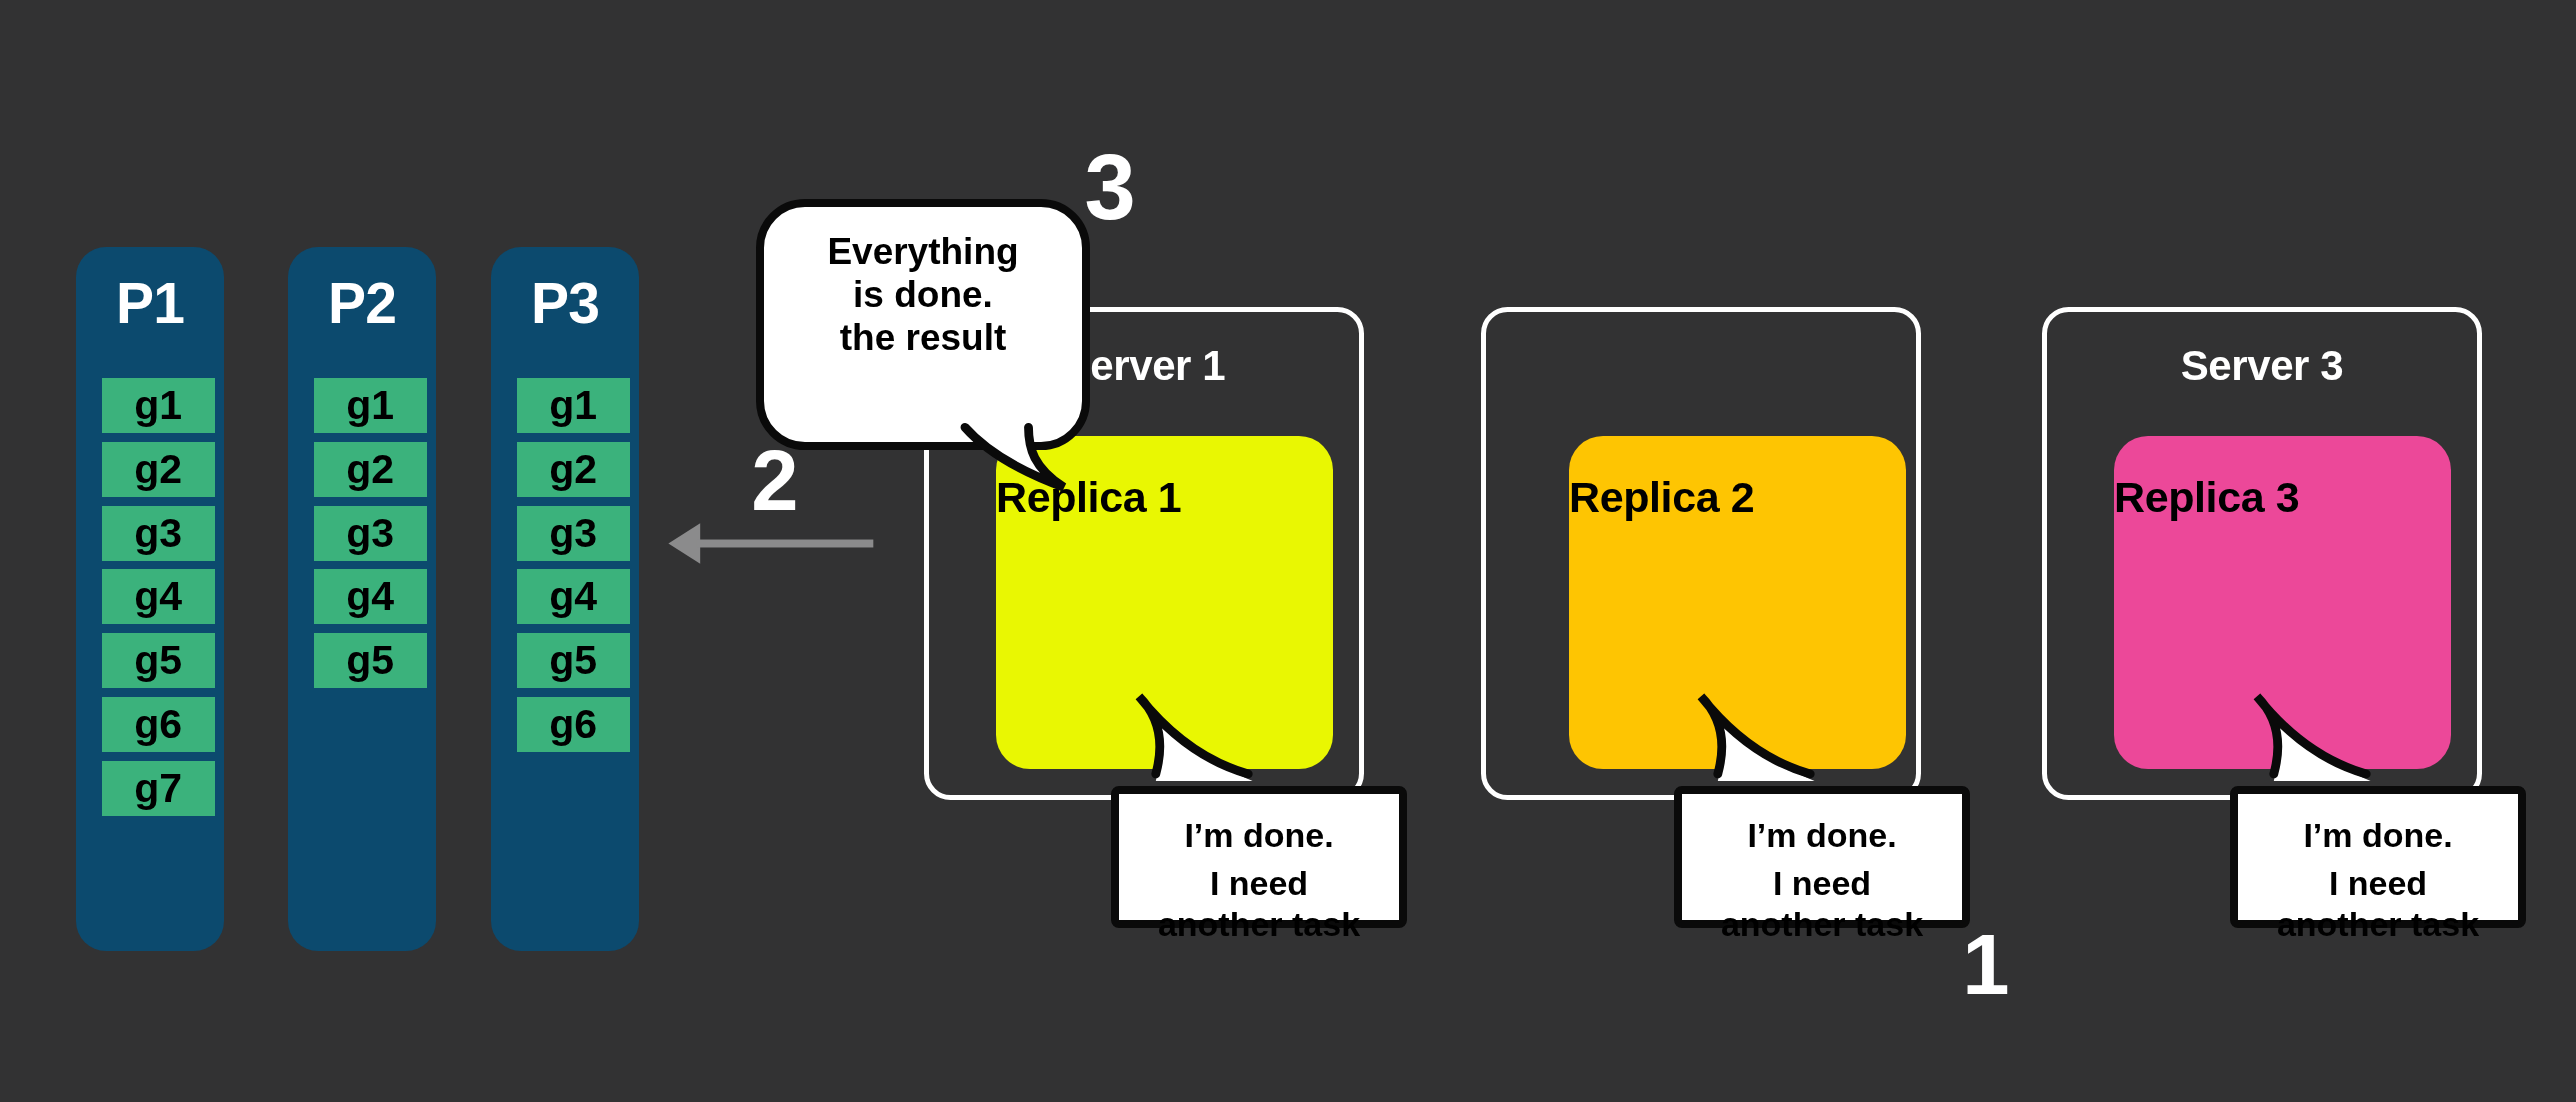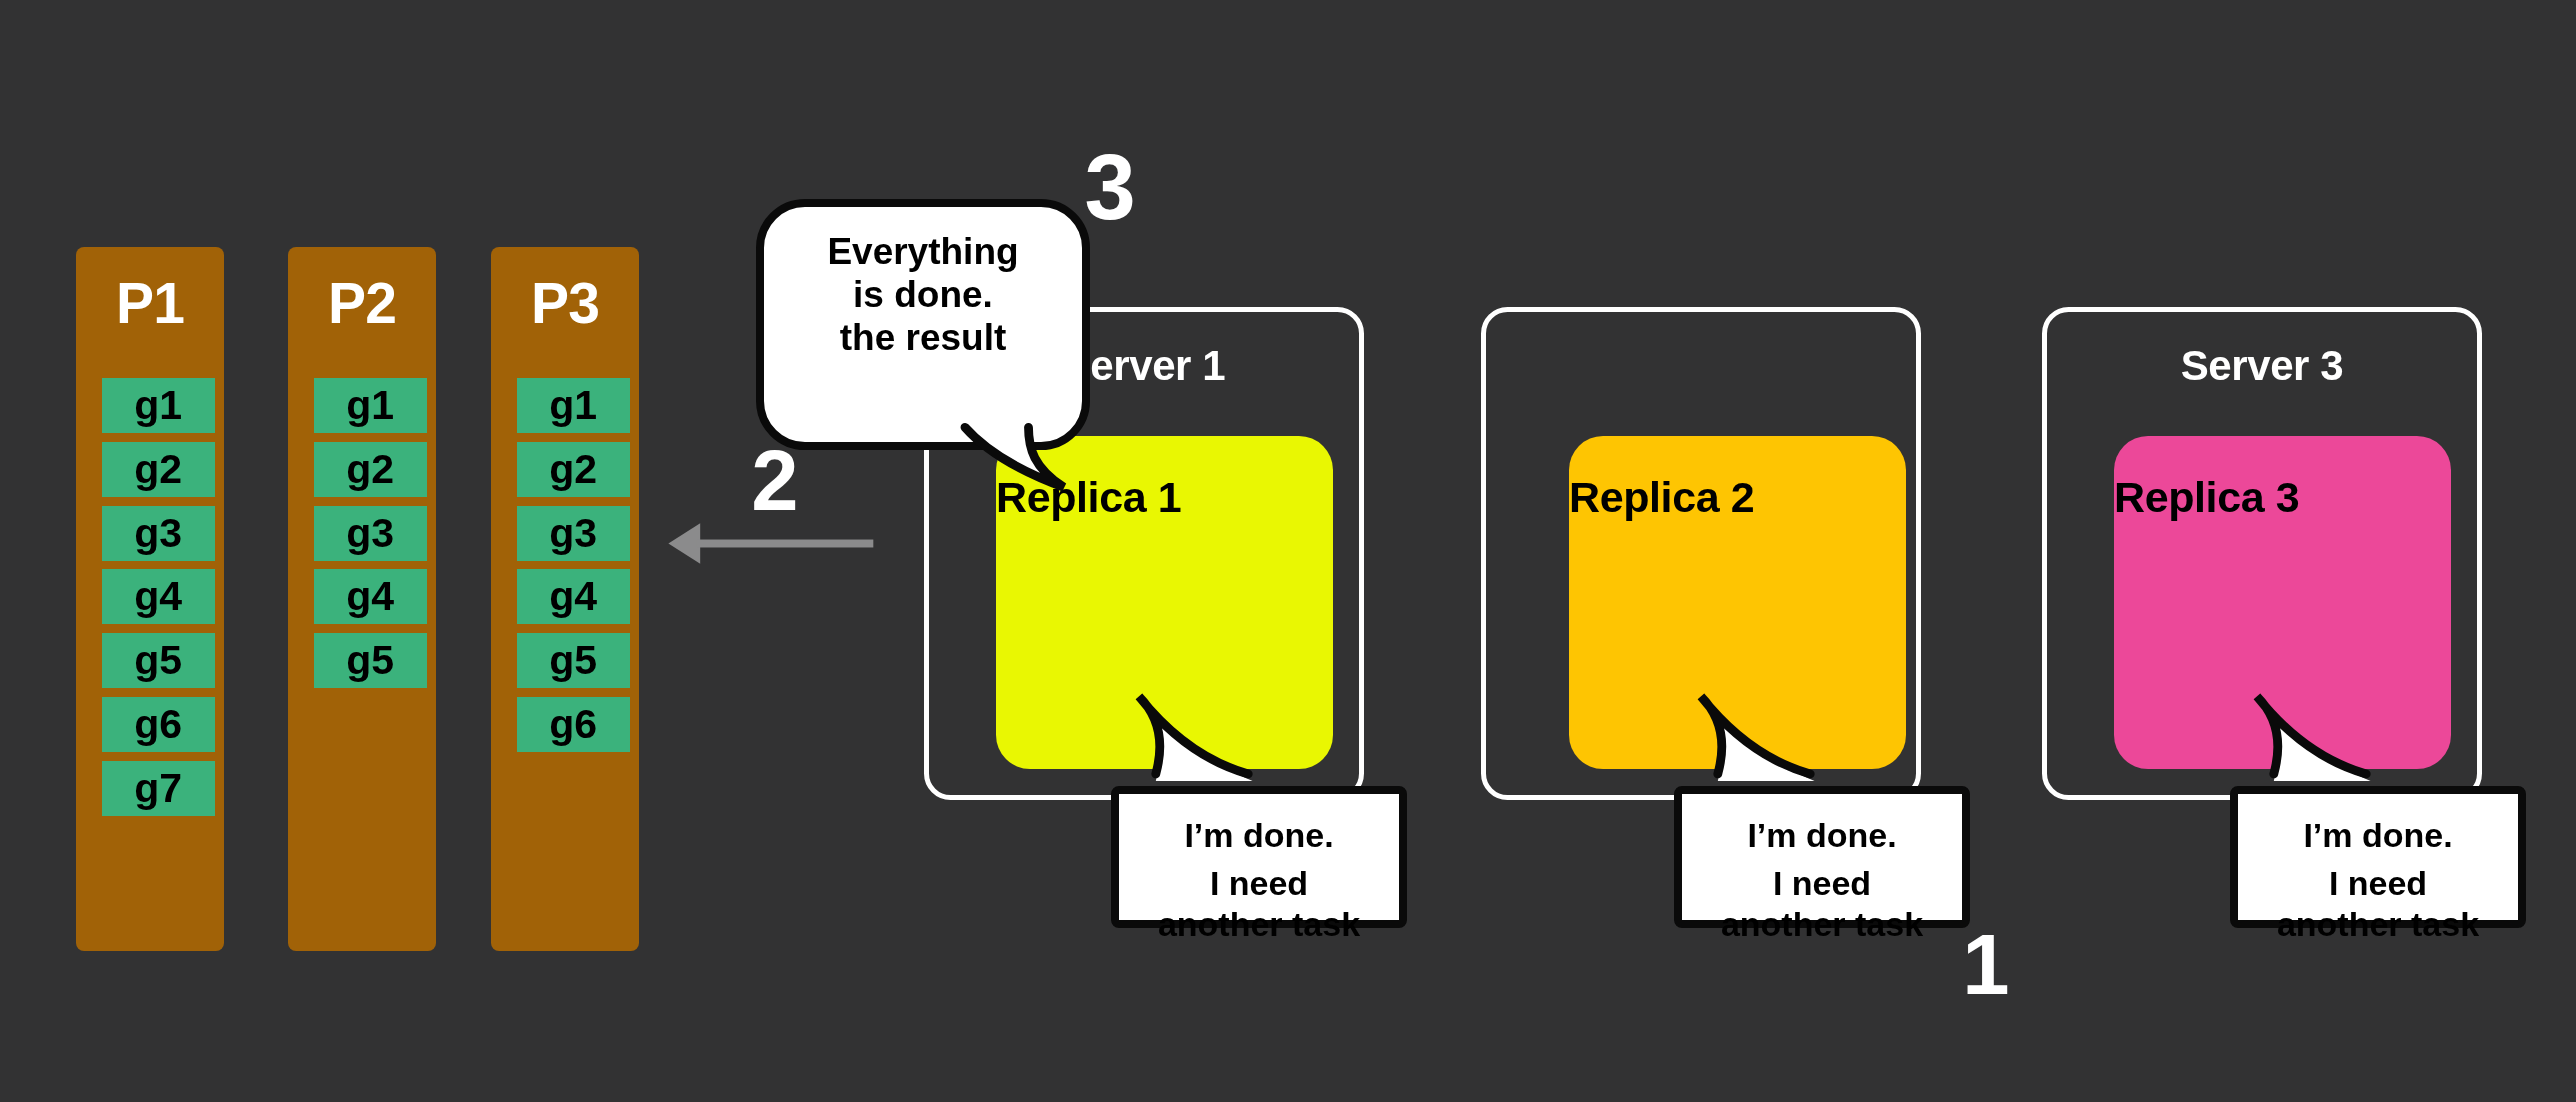--- a/index.html
+++ b/index.html
@@ -1,20 +1,20 @@
 <!DOCTYPE html>
 <html style="font-size:14px"><head>
 <meta charset="utf-8">
 <style>
   html,body{margin:0;padding:0;background:#323233;}
   #stage{position:relative;width:2576px;height:1102px;background:#323233;overflow:hidden;
          font-family:"Liberation Sans","DejaVu Sans",sans-serif;font-weight:700;}
 
   
-  .partition{position:absolute;top:247px;width:148px;height:704px;background:#a16207;border-radius:8px;}
+  .partition{position:absolute;top:247px;width:148px;height:704px;background:#0c4a6e;border-radius:30px;}
   .partition-title{position:absolute;top:23px;left:0;width:100%;text-align:center;
                    color:#ffffff;font-size:57px;letter-spacing:-0.9px;}
   .chips{position:absolute;top:131px;left:17.7px;width:113px;margin-left:8px;}
   .chip{width:113px;height:55px;margin-bottom:8.8px;background:#3bb27c;
         color:#000;font-size:41px;line-height:55px;text-align:center;}
 
   
   .server{position:absolute;top:307px;width:440px;height:493px;border:5.3px solid #ffffff;
           border-radius:26.5px;box-sizing:border-box;}
   .server-title{position:absolute;top:30px;left:0;width:100%;text-align:center;

